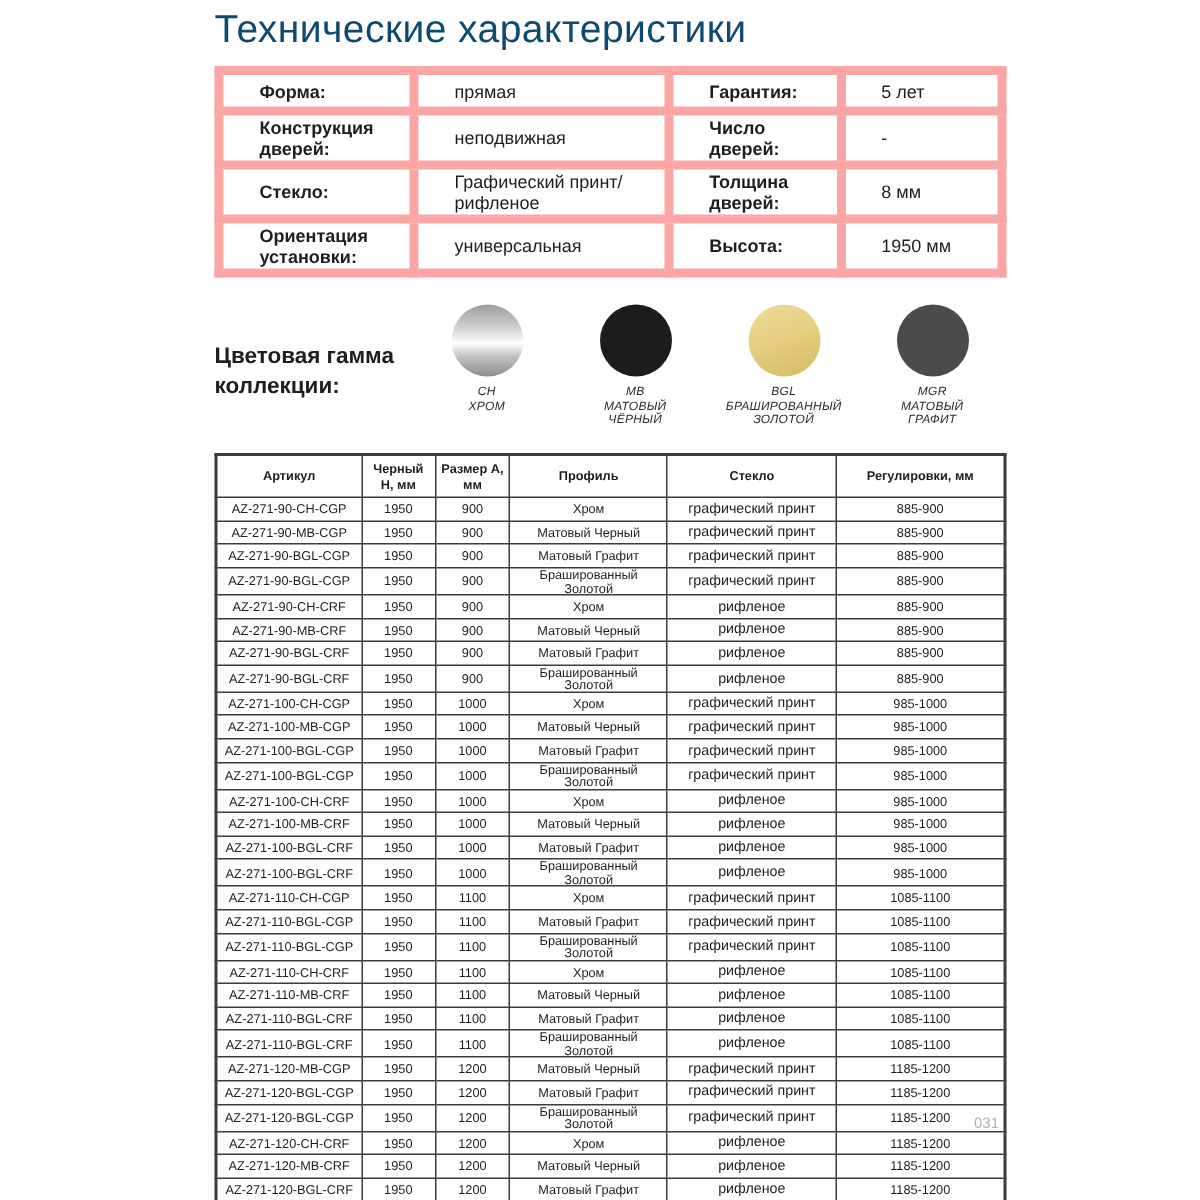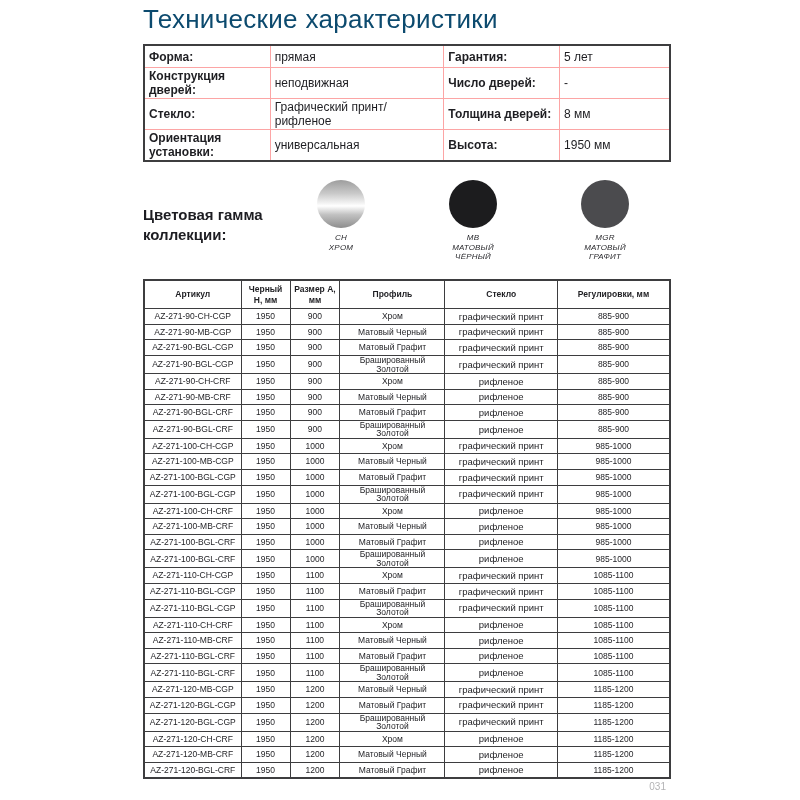--- a/index.html
+++ b/index.html
@@ -26,24 +26,24 @@
   }
 
   
   table { border-collapse: collapse; }
   .top-table {
     width: 100%;
     margin-top: 9px;
     border: 2px solid #3d3d3f;
   }
   .top-table td {
-    border: 1px solid #fca5a5;
+    border: 6px solid #fca5a5;
     font-size: 12px;
     height: 19px;
-    padding: 1px 4px;
+    padding: 1px 24px;
     vertical-align: middle;
     color: #1e1e22;
   }
   .top-table td.label { font-weight: 700; }
   .top-table td.c0 { width: 24%; }
   .top-table td.c1 { width: 33%; }
   .top-table td.c2 { width: 22%; font-weight: 700; }
   .top-table td.c3 { width: 21%; }
 
   
@@ -112,21 +112,21 @@
   .main-table td:nth-child(5) { font-size: 9.5px; }
   .main-table .w0 { width: 18.5%; }
   .main-table .w1 { width: 8.9%; }
   .main-table .w2 { width: 9.1%; border-radius: 12px; }
   .main-table .w3 { width: 20.2%; }
   .main-table .w4 { width: 21.7%; }
   .main-table .w5 { width: 21.6%; }
   .page-number {
     position: absolute;
     right: 134px;
-    top: 781px;
+    top: 744px;
     font-size: 10px;
     color: #b3b3b5;
   }
 </style>
 </head>
 <body>
 
 <div class="content">
 
   <h1 class="page-title">Технические характеристики</h1>
@@ -168,20 +168,26 @@
           <div class="swatch-label">CH
 ХРОМ</div>
         </div>
         <div class="swatch">
           <div class="circle solid" style="background: rgb(28, 28, 30);"></div>
           <div class="swatch-label">MB
 МАТОВЫЙ
 ЧЁРНЫЙ</div>
         </div>
         <div class="swatch">
+          <div class="circle gold"></div>
+          <div class="swatch-label">BGL
+БРАШИРОВАННЫЙ
+ЗОЛОТОЙ</div>
+        </div>
+        <div class="swatch">
           <div class="circle solid" style="background: rgb(75, 75, 78);"></div>
           <div class="swatch-label">MGR
 МАТОВЫЙ
 ГРАФИТ</div>
         </div>
       </div>
   </div>
 
   <table class="main-table">
     <thead>

